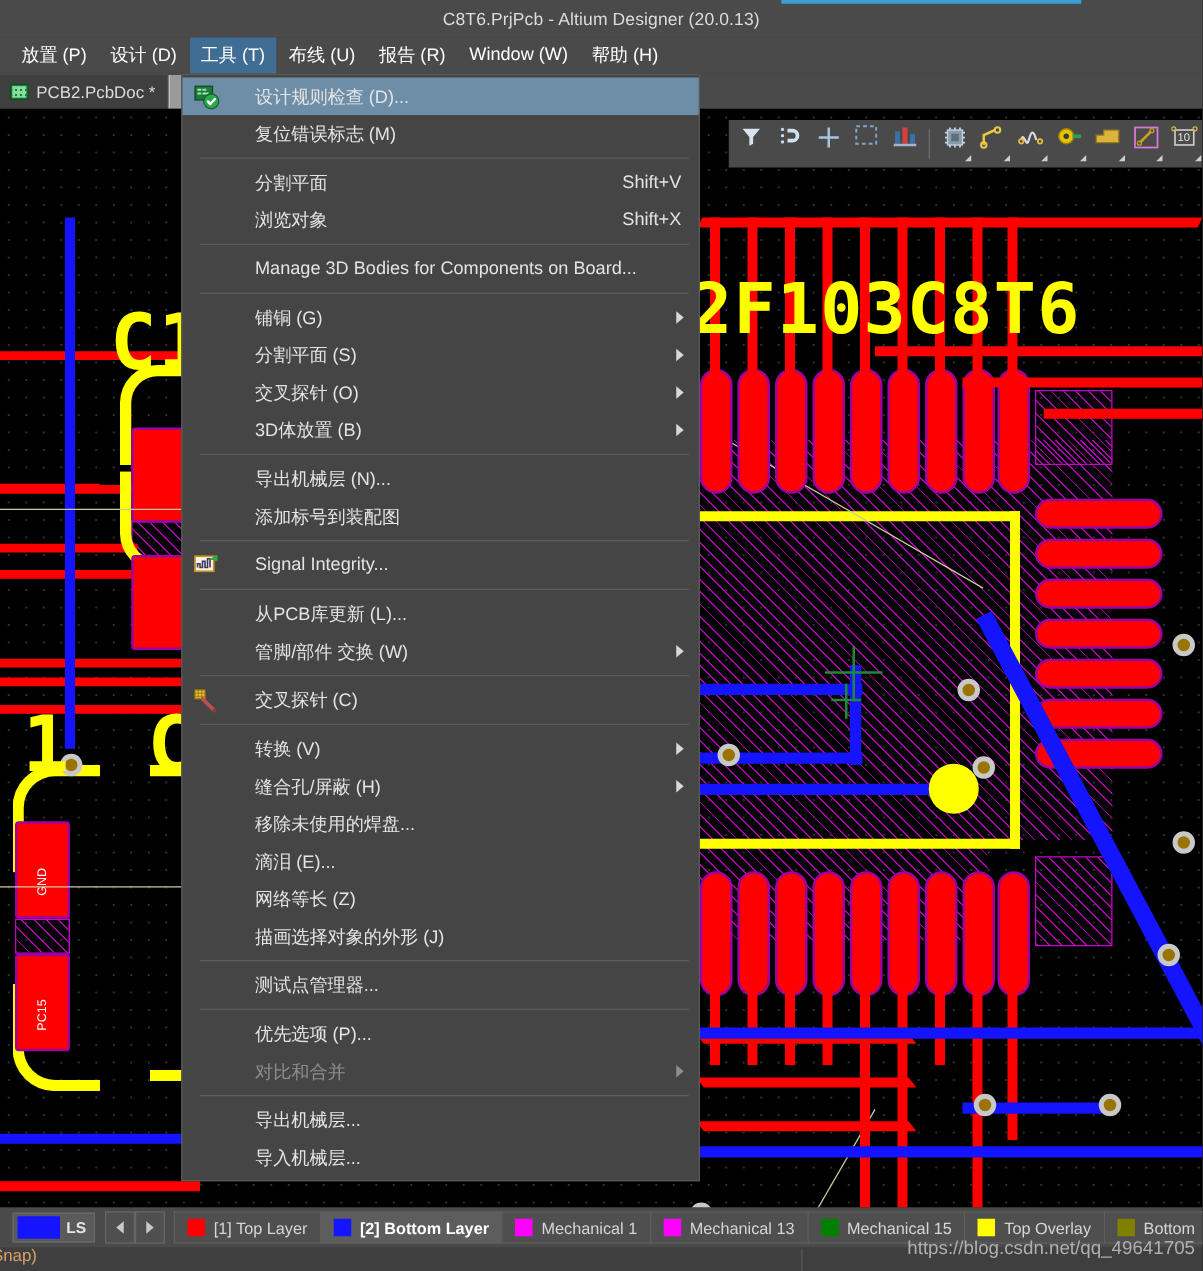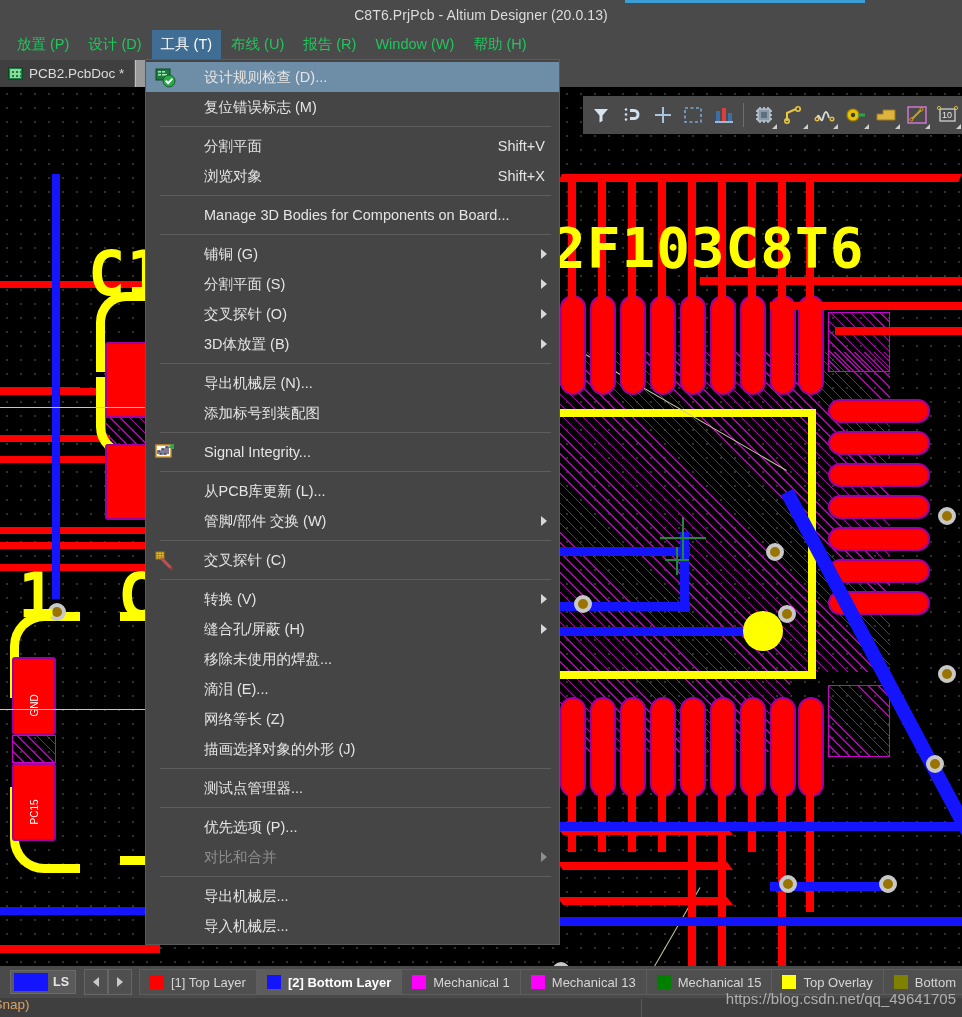--- a/index.html
+++ b/index.html
@@ -26,21 +26,21 @@
     background: #3b9fd6;
   }
 
   
   #menubar {
     position: absolute; left: 0; top: 30px; width: 962px; height: 29px;
     background: #4a4a4a;
     display: flex; align-items: center; padding-left: 8px;
   }
   .mb-item {
-    color: #22c55e; font-size: 14.5px;
+    color: #ffffff; font-size: 14.5px;
     padding: 5px 9px 6px 9px; margin-right: 1px;
     white-space: nowrap; cursor: default;
   }
   .mb-item.active { background: #3f6d93; color: #ffffff; }
 
   
   #tabstrip {
     position: absolute; left: 0; top: 59px; width: 962px; height: 28px;
     background: #4a4a4a; display: flex; align-items: flex-end;
   }
@@ -123,21 +123,21 @@
 
   
   #rtoolbar {
     position: absolute; left: 583px; top: 96px; width: 379px; height: 38px;
     background: #4a4a4a;
     display: flex; align-items: center; gap: 2px; padding-left: 4px;
     z-index: 30;
   }
   .tb-btn {
     width: 30px; height: 30px; position: relative;
-    display: flex; align-items: center; justify-content: center;
+    display: flex; align-items: flex-start; justify-content: center;
   }
   .tb-sep { width: 1px; height: 24px; background: #6e6e6e; margin: 0 3px; }
   .tb-drop:after {
     content:""; position:absolute; right: 1px; bottom: 1px;
     border-left: 5px solid transparent; border-bottom: 5px solid #cfcfcf;
   }
 
   
   #toolsmenu {
     position: absolute; left: 145px; top: 59px; width: 415px;

